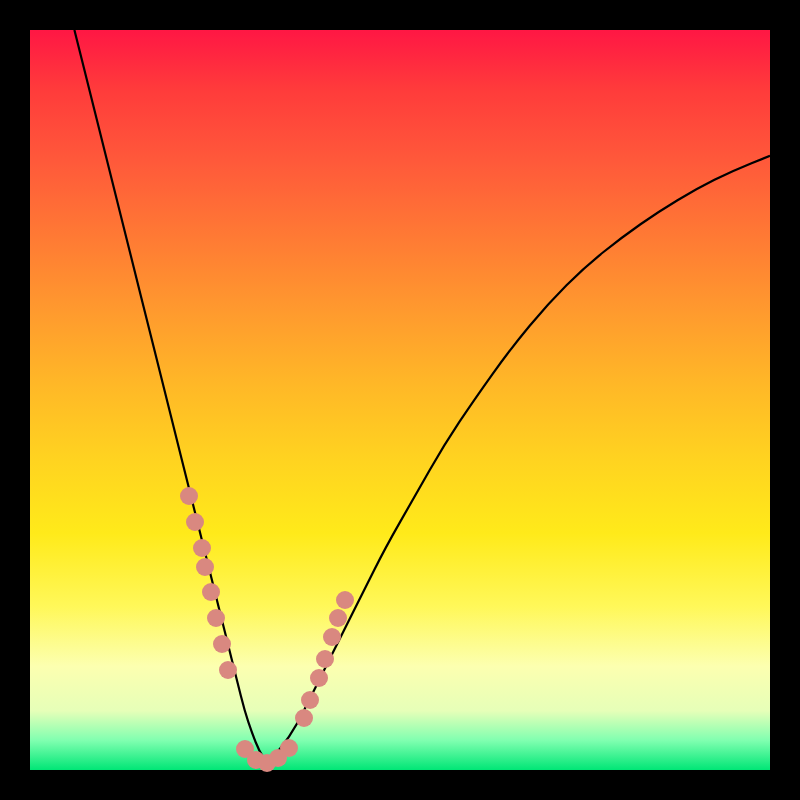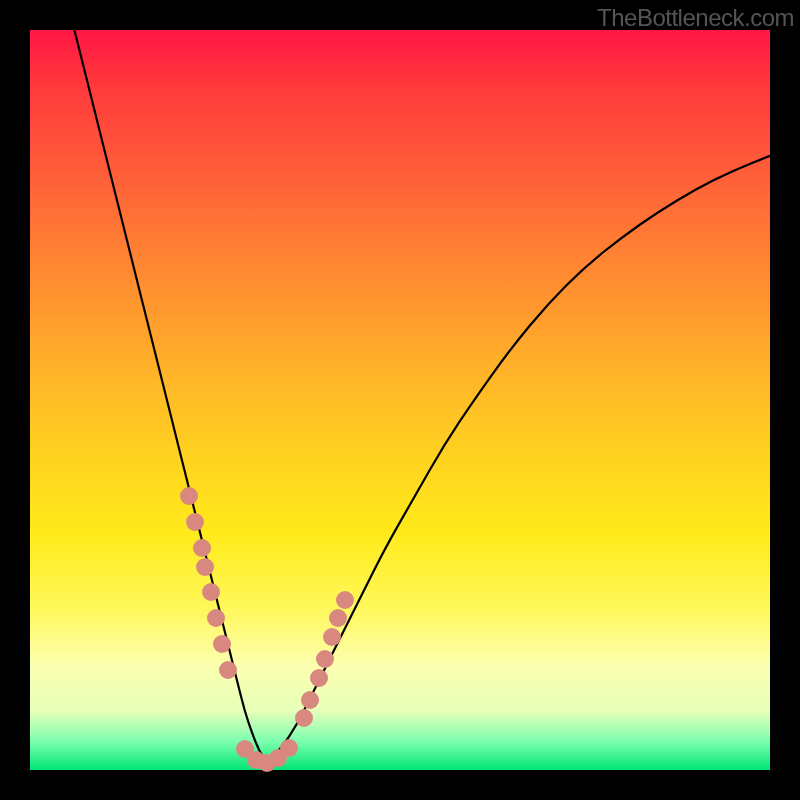--- a/index.html
+++ b/index.html
@@ -50,21 +50,20 @@
     border-radius: 50%;
     background: #d98880;
     transform: translate(-50%, -50%);
     z-index: 3;
   }
 </style>
 </head>
 <body>
 
 <div class="container">
-  <div class="watermark">TheBottleneck.com</div>
   <div class="plot-area">
     <svg id="curve-svg" width="740" height="740" viewBox="0 0 740 740" style="position:absolute;left:0;top:0;z-index:2;">
       <path id="left-path" fill="none" stroke="#000" stroke-width="2.2" d="M 44.4 0 Q 44.4 0 51.8 29.599999999999966 Q 59.2 59.19999999999993 66.6 88.79999999999995 Q 74 118.39999999999998 81.4 148 Q 88.8 177.60000000000002 96.2 207.2 Q 103.60000000000001 236.79999999999995 111 266.4 Q 118.4 296 125.8 325.6 Q 133.2 355.2 140.6 384.79999999999995 Q 148 414.4 151.7 429.2 Q 155.4 444 159.10000000000002 458.8 Q 162.8 473.6 166.5 488.4 Q 170.20000000000002 503.2 173.9 518 Q 177.6 532.8 181.3 547.5999999999999 Q 185 562.4 188.7 577.2 Q 192.4 592 196.10000000000002 606.8 Q 199.8 621.6 203.5 636.4000000000001 Q 207.20000000000002 651.2 210.9 666 Q 214.6 680.8 218.3 691.9 Q 222 703 225.7 712.25 Q 229.4 721.5 233.10000000000002 727.05 L 236.8 732.6"></path>
       <path id="right-path" fill="none" stroke="#000" stroke-width="2.2" d="M 236.8 732.6 Q 236.8 732.6 244.20000000000002 725.2 Q 251.60000000000002 717.8 259 706.7 Q 266.4 695.6 273.79999999999995 680.8 Q 281.2 666 288.6 651.2 Q 296 636.4 303.4 621.5999999999999 Q 310.8 606.8 321.9 584.5999999999999 Q 333 562.4 344.1 540.2 Q 355.2 518 370 492.1 Q 384.8 466.2 399.6 440.29999999999995 Q 414.40000000000003 414.4 429.20000000000005 392.2 Q 444 370 462.5 344.1 Q 481 318.20000000000005 499.5 296 Q 518 273.8 536.5 255.29999999999998 Q 555 236.79999999999995 573.5 222 Q 592 207.20000000000005 610.5 194.25 Q 629 181.29999999999995 647.5 170.2 Q 666 159.10000000000002 684.5 149.84999999999997 Q 703 140.5999999999999 721.5 133.2 L 740 125.80000000000007"></path>
     </svg>
     <div id="dots-layer" style="position:absolute;left:0;top:0;width:100%;height:100%;">
         <div class="dot" style="left: 159.1px; top: 466.2px; background: rgb(217, 136, 128);"></div>
         <div class="dot" style="left: 165.02px; top: 492.1px; background: rgb(217, 136, 128);"></div>
         <div class="dot" style="left: 171.68px; top: 518px; background: rgb(217, 136, 128);"></div>
         <div class="dot" style="left: 174.64px; top: 536.5px; background: rgb(217, 136, 128);"></div>

